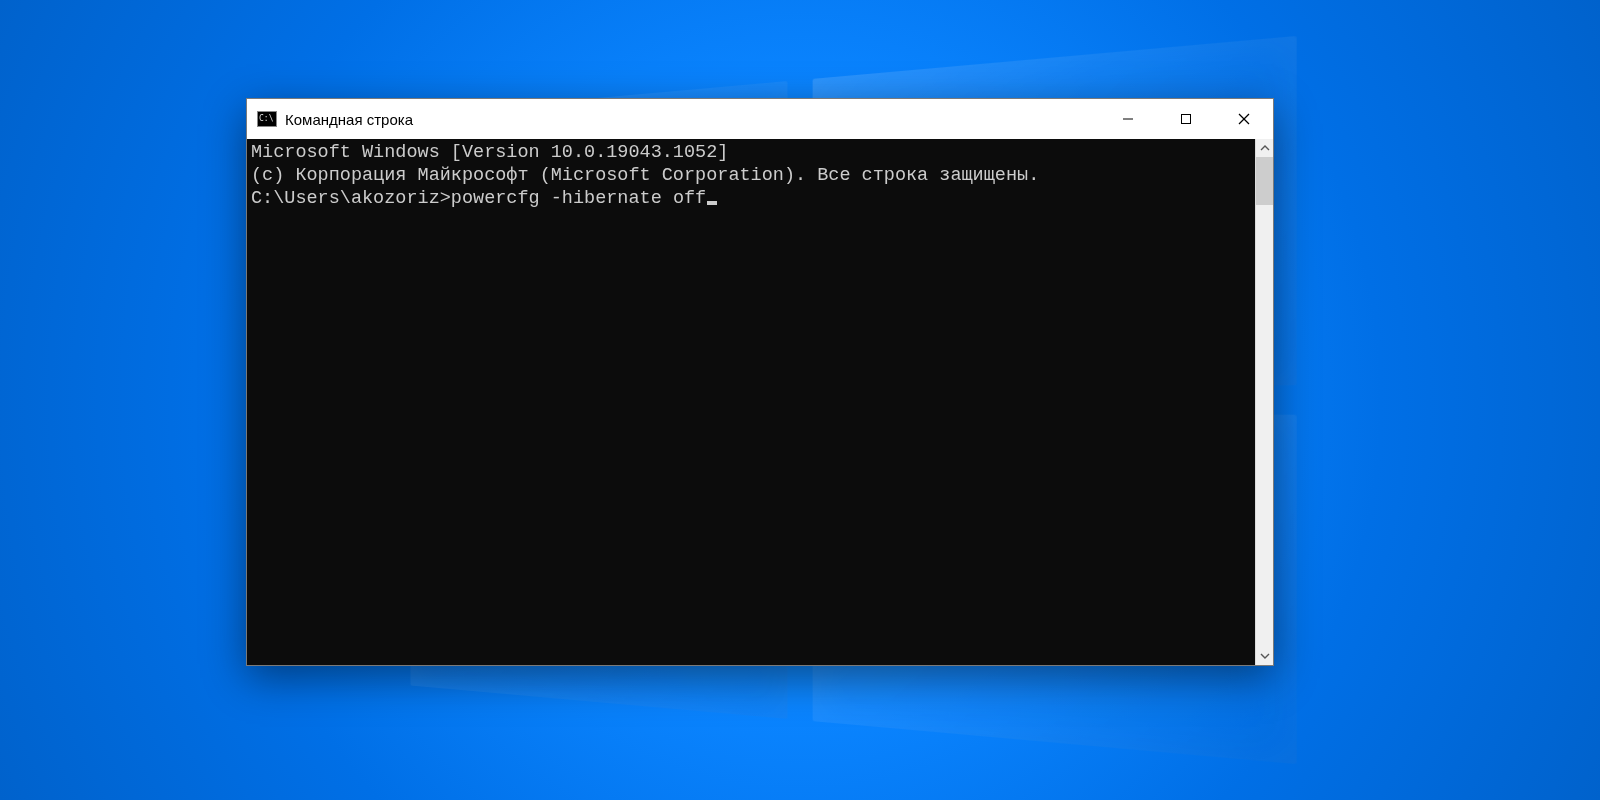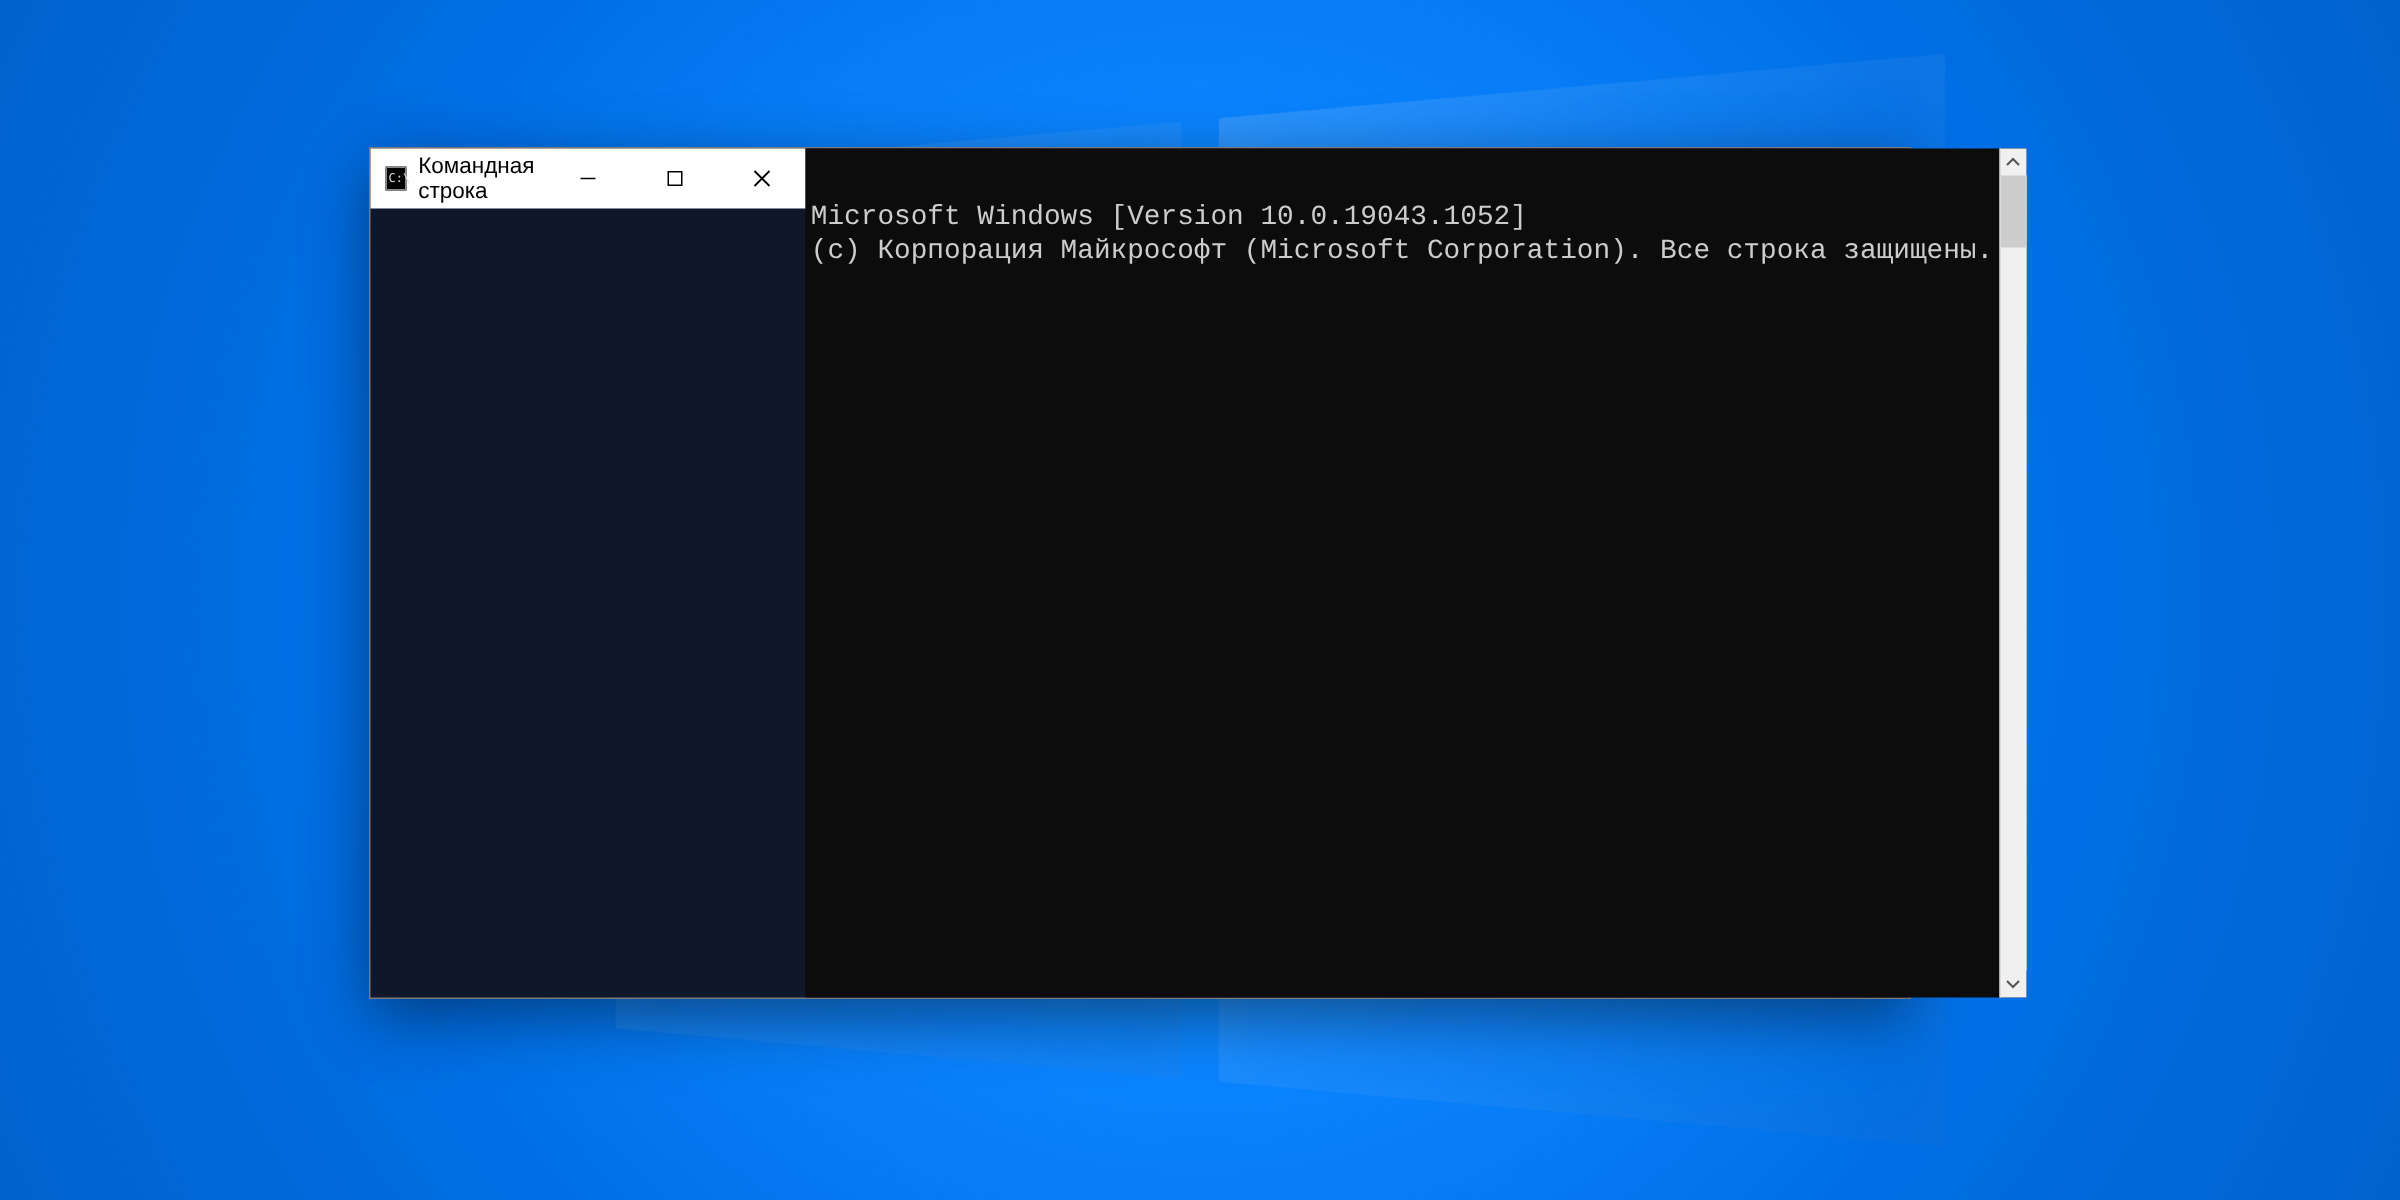--- a/index.html
+++ b/index.html
@@ -31,25 +31,25 @@
     box-shadow: inset 0 0 40px rgba(255,255,255,0.08);
   }
 
   
   .cmd-window {
     position: absolute;
     left: 246px;
     top: 98px;
     width: 1028px;
     height: 568px;
-    background: #0f172a;
+    background: #84cc16;
     border: 1px solid #7a7a7a;
     box-shadow: 0 12px 40px rgba(0,0,0,0.45);
     display: flex;
-    flex-direction: row;
+    flex-direction: column;
   }
   .titlebar {
     height: 40px;
     background: #ffffff;
     display: flex;
     align-items: center;
     justify-content: space-between;
     padding-left: 10px;
     user-select: none;
   }
@@ -99,21 +99,20 @@
   }
   .terminal {
     flex: 1;
     padding: 2px 4px;
     font-family: Consolas, "Courier New", monospace;
     font-size: 18.5px;
     line-height: 23px;
     color: #cccccc;
     white-space: pre;
     overflow: hidden;
-    margin-top: 32px;
   }
   .term-line { display: block; }
   .cursor {
     display: inline-block;
     width: 10px; height: 4px;
     background: #cccccc;
     vertical-align: -2px;
     margin-left: 1px;
   }
   .scrollbar {
@@ -173,21 +172,21 @@
       <div class="win-btn close">
         <svg viewBox="0 0 12 12">
             <line x1="1" y1="1" x2="11" y2="11" stroke="currentColor" stroke-width="1.2"></line>
             <line x1="11" y1="1" x2="1" y2="11" stroke="currentColor" stroke-width="1.2"></line>
           </svg>
       </div>
     </div>
   </div>
 
   <div class="client-area">
-    <div class="terminal"><span class="term-line">Microsoft Windows [Version 10.0.19043.1052]</span><span class="term-line">(c) Корпорация Майкрософт (Microsoft Corporation). Все строка защищены.</span><span class="term-line"></span></div>
+    <div class="terminal"><span class="term-line">Microsoft Windows [Version 10.0.19043.1052]</span><span class="term-line">(c) Корпорация Майкрософт (Microsoft Corporation). Все строка защищены.</span><span class="term-line"></span><span class="term-line"><span>C:\Users\akozoriz&gt;</span><span>powercfg -hibernate off</span><span class="cursor"></span></span></div>
 
     <div class="scrollbar">
       <div class="sb-btn">
         <svg width="10" height="10" viewBox="0 0 10 10">
             <polyline points="1,7 5,3 9,7" fill="none" stroke="#555" stroke-width="1.4"></polyline>
           </svg>
       </div>
       <div class="sb-track">
         <div class="sb-thumb"></div>
       </div>

